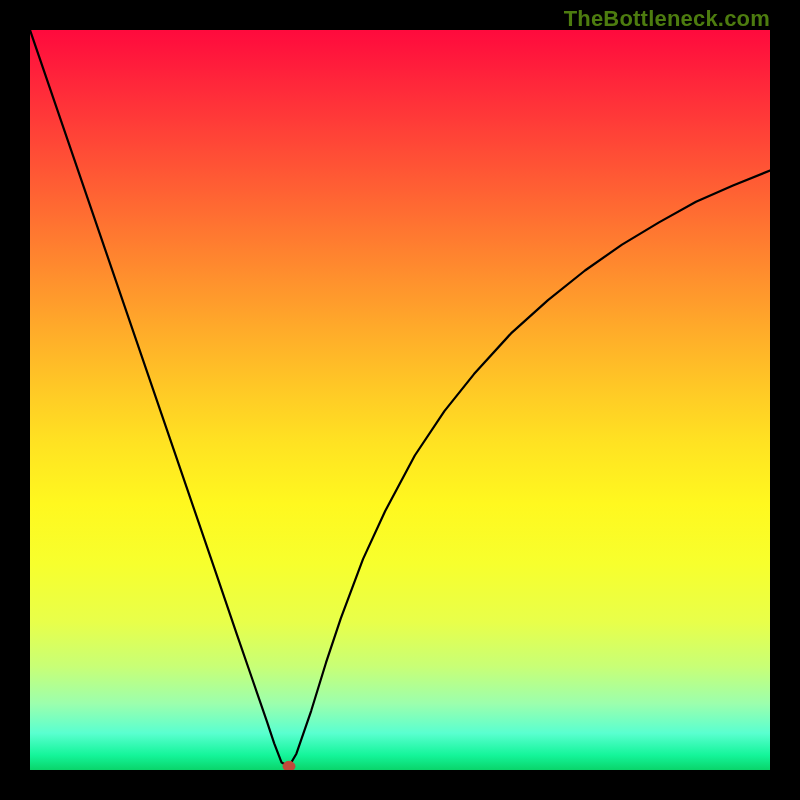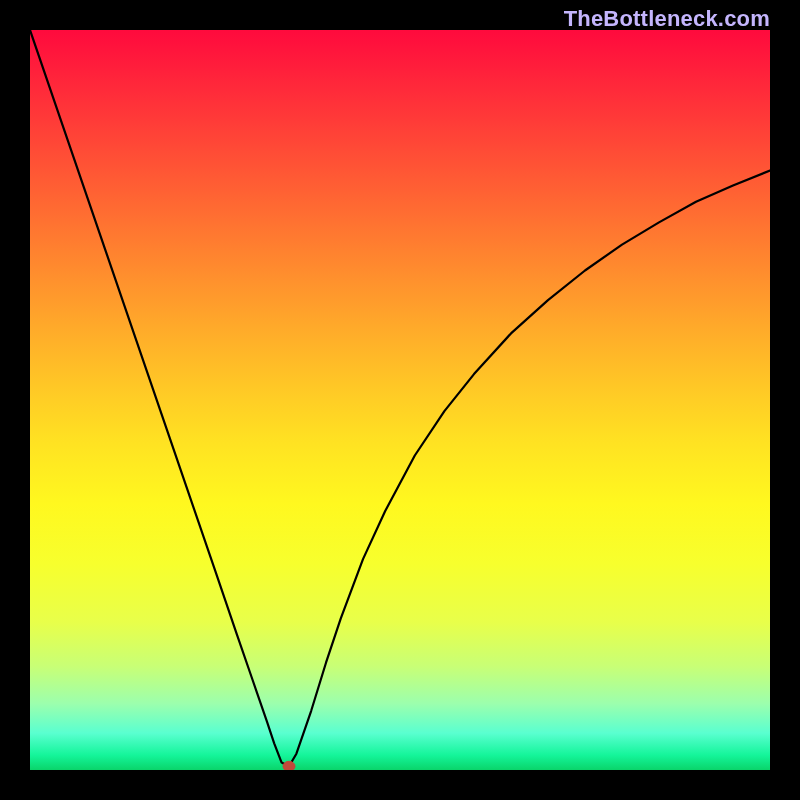--- a/index.html
+++ b/index.html
@@ -52,21 +52,21 @@
     fill: #c04a3a;
     stroke: #c04a3a;
   }
   .watermark {
     position: absolute;
     top: 6px;
     right: 30px;
     font-family: Arial, Helvetica, sans-serif;
     font-size: 22px;
     font-weight: 600;
-    color: #c4b5fd;
+    color: #4d7c0f;
     letter-spacing: 0.2px;
     user-select: none;
   }
 </style>
 </head>
 <body>
 
 <div class="frame">
   <div class="watermark">TheBottleneck.com</div>
   <div class="plot-area">

